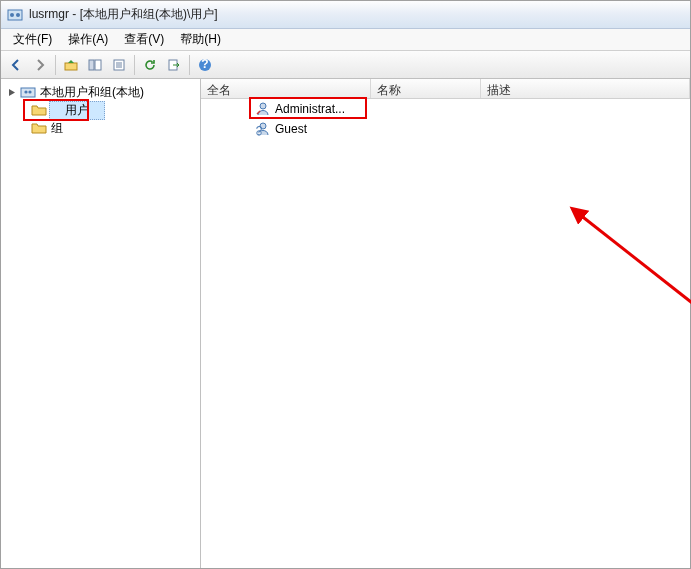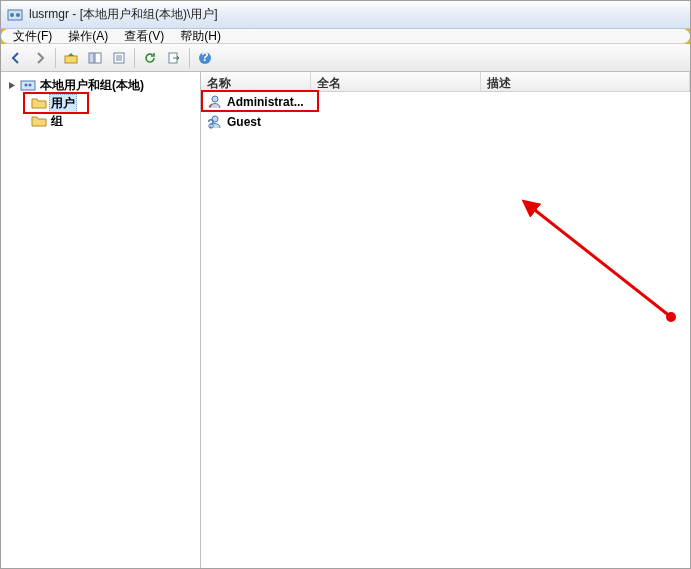--- a/index.html
+++ b/index.html
@@ -1,38 +1,38 @@
 <!DOCTYPE html>
 <html><head>
 <meta charset="utf-8">
 <style>
   * { box-sizing: border-box; font-family: "Microsoft YaHei", "SimSun", Tahoma, sans-serif; font-size: 12px; }
   body { margin: 0; padding: 0; width: 691px; height: 569px; background: #eaeaea; overflow: hidden; }
   .window { width: 691px; height: 569px; background: #eab308; border: 1px solid #a0a0a0; display:flex; flex-direction:column; }
   .titlebar { height: 28px; background: linear-gradient(#fdfdfe,#e8eef7 45%,#d7e4f2); display:flex; align-items:center; padding: 0 6px; border-bottom:1px solid #b8c7db; }
   .titlebar .ticon { width:16px; height:16px; margin-right:6px; }
   .titlebar .ttext { color:#222; }
-  .menubar { height: 15px; background:#f8f8f8; display:flex; align-items:center; padding:0 4px; border-bottom:1px solid #d0d0d0;border-radius:10px; }
+  .menubar { height: 22px; background:#f8f8f8; display:flex; align-items:center; padding:0 4px; border-bottom:1px solid #d0d0d0; }
   .menubar .mitem { padding: 2px 8px; cursor:default; }
   .toolbar { height: 28px; background: linear-gradient(#fcfcfc,#e9e9e9); display:flex; align-items:center; padding:0 4px; border-bottom:1px solid #bfbfbf; gap:2px; }
   .tbtn { width:22px; height:22px; border:1px solid transparent; display:flex; align-items:center; justify-content:center; border-radius:2px; }
   .tsep { width:1px; height:20px; background:#c8c8c8; margin:0 2px; }
-  .content { flex:1; display:flex; min-height:0;font-weight:bold; }
+  .content { flex:1; display:flex; min-height:0; }
   .treepane { width:200px; border-right:1px solid #c0c0c0; background:#fff; padding:4px 0; position:relative; }
   .treenode { display:flex; align-items:center; height:18px; padding-left:6px; gap:2px; }
   .treenode.child { padding-left:30px; }
   .treenode .expander { width:11px; height:11px; display:flex; align-items:center; justify-content:center; color:#666; }
   .treenode .nicon { width:16px; height:16px; display:flex; align-items:center; justify-content:center; }
   .treenode .nlabel { padding:1px 2px; }
-  .treenode.sel .nlabel { background:#cde8ff; border:1px dotted #7da2ce; padding:0 1px; }
+  .treenode.sel .nlabel { background:#cde8ff; border:1px dotted #7da2ce; padding:0 15px; }
   .redbox { position:absolute; border:2px solid #e60000; }
   .listpane { flex:1; background:#fff; position:relative; display:flex; flex-direction:column; }
   .listheader { height:20px; background:linear-gradient(#fdfdfd,#ececec); border-bottom:1px solid #d0d0d0; display:flex; }
   .colh { border-right:1px solid #d8d8d8; padding:3px 6px; color:#333; }
-  .listbody { flex:1; position:relative; }
+  .listbody { flex:1; position:relative;margin-left:48px; }
   .row { display:flex; height:20px; align-items:center; }
   .cell { padding:0 6px; overflow:hidden; white-space:nowrap; text-overflow:ellipsis; display:flex; align-items:center; gap:4px; }
   .ricon { width:16px; height:16px; display:flex; align-items:center; justify-content:center; flex-shrink:0; }
   .annot-arrow { position:absolute; left:320px; top:105px; width:170px; height:140px; pointer-events:none; }
 </style>
 </head>
 <body>
 
 <div class="window">
 
@@ -140,22 +140,22 @@
               <path d="M1 4h5l1 2h8v7H1z" fill="#f7d774" stroke="#b78b1f"></path>
             </svg>
         </span>
         <span class="nlabel">组</span>
       </div>
       <div class="redbox" style="left:22px; top:20px; width:66px; height:22px;"></div>
     </div>
 
     <div class="listpane">
       <div class="listheader">
+        <div class="colh" style="width:170px;">全名</div>
         <div class="colh" style="width:110px;">名称</div>
-        <div class="colh" style="width:170px;">全名</div>
         <div class="colh" style="flex:1;">描述</div>
       </div>
       <div class="listbody">
         <div class="row">
           <div class="cell" style="width:110px;">
             <span class="ricon">
               <svg viewBox="0 0 16 16">
                   <circle cx="8" cy="5" r="3" fill="#c9d8ea" stroke="#4a7ab3"></circle>
                   <path d="M3 14c0-3 2.5-4.5 5-4.5s5 1.5 5 4.5" fill="#c9d8ea" stroke="#4a7ab3"></path>
                   <path d="M2 13l3-3" stroke="#cf3b3b" stroke-width="1.4"></path>

